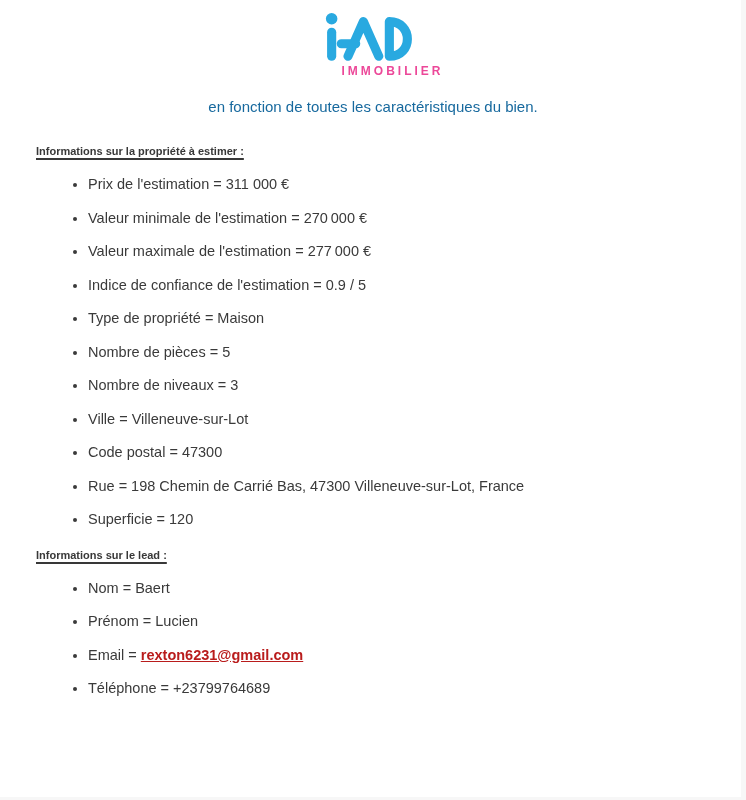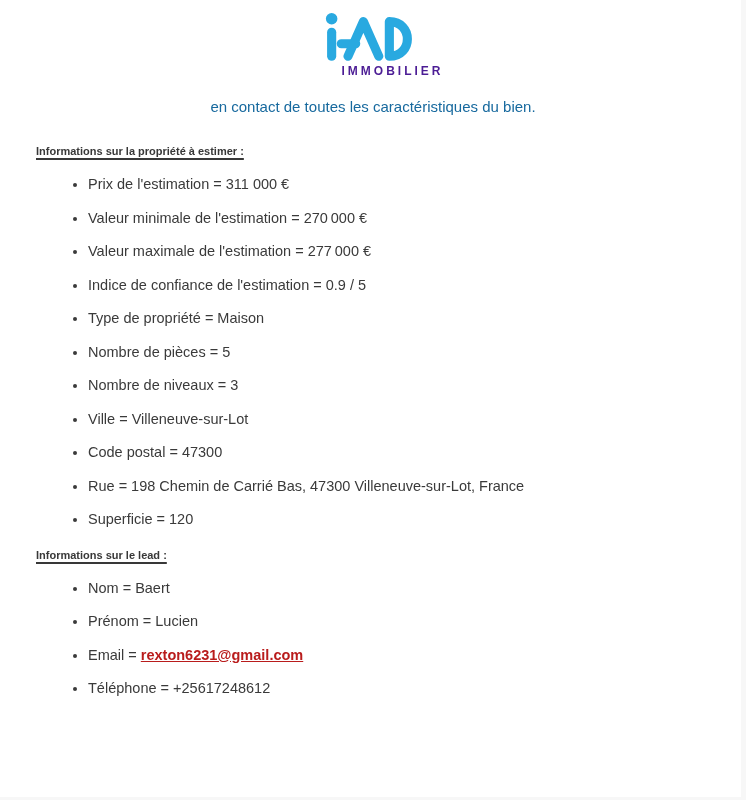--- a/index.html
+++ b/index.html
@@ -14,21 +14,21 @@
     width: 746px; height: 800px;
     box-sizing: border-box;
     background: #ffffff;
     box-shadow: inset -5px -3px 0 #f7f7f7;
     overflow: hidden;
   }
   
   .logo-wrap { text-align: center; padding-top: 12px; }
   .logo-wrap svg { display: block; margin: 0 auto; }
   .logo-sub {
-    color: #4c1d95;
+    color: #ec4899;
     font-weight: 700;
     font-size: 12px;
     letter-spacing: 3px;
     text-indent: 3px;
     margin-top: 2px;
     padding-left: 36px;
   }
   
   .title {
     text-align: center;
@@ -88,21 +88,21 @@
       <path d="M19 33 L34 33"></path>
       <path d="M26 46 L42 10 L58 46"></path>
       <path d="M69 46 L69 10 M69 10 C94 10 94 46 69 46"></path>
     </svg>
     <div class="logo-sub">IMMOBILIER</div>
   </div>
 
 
   <p class="subtitle">
     <br>
-    <span>en contact de toutes les caractéristiques du bien.</span>
+    <span>en fonction de toutes les caractéristiques du bien.</span>
   </p>
 
   <h2 class="section">Informations sur la propriété à estimer :</h2>
 
   <ul class="info-list">
     <li>Prix de l'estimation = 311 000 €</li>
     <li>Valeur minimale de l'estimation = 270 000 €</li>
     <li>Valeur maximale de l'estimation = 277 000 €</li>
     <li>Indice de confiance de l'estimation = 0.9 / 5</li>
     <li>Type de propriété = Maison</li>
@@ -115,16 +115,16 @@
   </ul>
 
   <h2 class="section section--lead">Informations sur le lead :</h2>
 
   <ul class="info-list">
     <li>Nom = Baert</li>
     <li>Prénom = Lucien</li>
     <li>
       <span>Email = </span><a href="#" class="email-link">rexton6231@gmail.com</a>
     </li>
-    <li>Téléphone = +25617248612</li>
+    <li>Téléphone = +23799764689</li>
   </ul>
 
 </div>
 
 </body></html>

